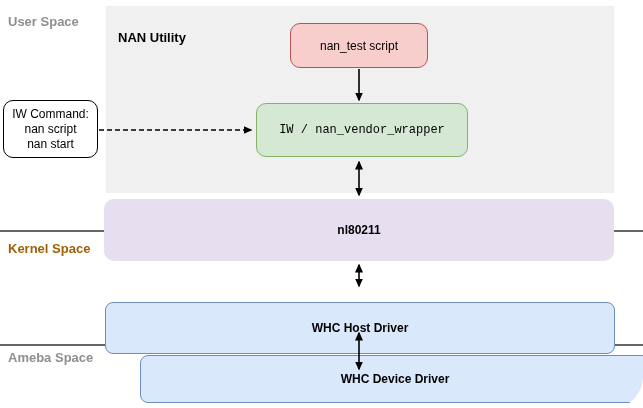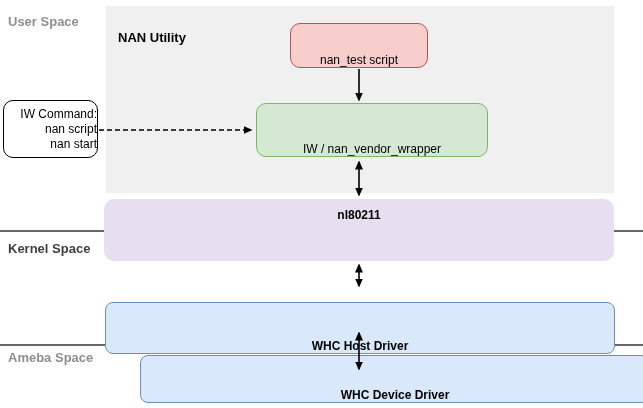--- a/index.html
+++ b/index.html
@@ -7,20 +7,21 @@
     padding: 0;
     background: #ffffff;
     font-family: "Liberation Sans", sans-serif;
   }
   .canvas {
     position: relative;
     width: 643px;
     height: 408px;
     background: #ffffff;
     overflow: hidden;
+    border-radius: 31px;
   }
   .abs { position: absolute; box-sizing: border-box; }
 
   .section-label {
     font-size: 13px;
     font-weight: bold;
     color: #8f8f8f;
     white-space: nowrap;
   }
   .gray-container {
@@ -30,53 +31,53 @@
   }
   .container-title {
     left: 118px; top: 30px;
     font-size: 13px;
     font-weight: bold;
     color: #000000;
     text-align: center;
   }
   .node {
     display: flex;
-    align-items: flex-end;
+    align-items: center;
     justify-content: center;
     text-align: center;
     font-size: 12px;
     color: #000000;
     border-radius: 10px;
   }
   .node-red {
     left: 290px; top: 23px;
     width: 138px; height: 45px;
     border: 1px solid #b85450;
     background: #f8cecc;
   }
   .node-green {
     left: 256px; top: 103px;
-    width: 232px; height: 54px;
+    width: 212px; height: 54px;
     border: 1px solid #82b366;
     background: #d5e8d4;
+    font-family: Liberation Mono, monospace;
   }
   .node-iw-command {
     left: 3px; top: 100px;
     width: 95px; height: 58px;
     border: 1.5px solid #000000;
     background: #ffffff;
     flex-direction: column;
     line-height: 15px;
   }
   .node-purple {
     left: 104px; top: 199px;
     width: 510px; height: 62px;
     background: #e7def0;
     border: none;
-    flex-direction: column;
     justify-content: space-between;
     padding: 0;
   }
   .purple-half {
     width: 100%;
     height: 31px;
     display: flex;
     align-items: center;
     justify-content: center;
     font-weight: bold;
@@ -115,21 +116,21 @@
   .dashed { stroke-dasharray: 5 3; }
 </style>
 </head>
 <body>
 
 <div class="canvas">
 
   <div class="abs gray-container" style="background-color: rgb(240, 240, 240);"></div>
 
   <div class="abs section-label label-user" style="color: rgb(143, 143, 143);">User Space</div>
-  <div class="abs section-label label-kernel" style="color: #404040;">Kernel Space</div>
+  <div class="abs section-label label-kernel" style="color: #a16207;">Kernel Space</div>
   <div class="abs section-label label-ameba" style="color: rgb(143, 143, 143);">Ameba Space</div>
 
   <div class="abs container-title">NAN Utility</div>
 
   <div class="abs divider divider-kernel" style="background-color: rgb(102, 102, 102);"></div>
   <div class="abs divider divider-ameba" style="background-color: rgb(102, 102, 102);"></div>
 
   <div class="abs node node-red" style="background-color: rgb(248, 206, 204); border-color: rgb(184, 84, 80);">
     <span>nan_test script</span>
   </div>

